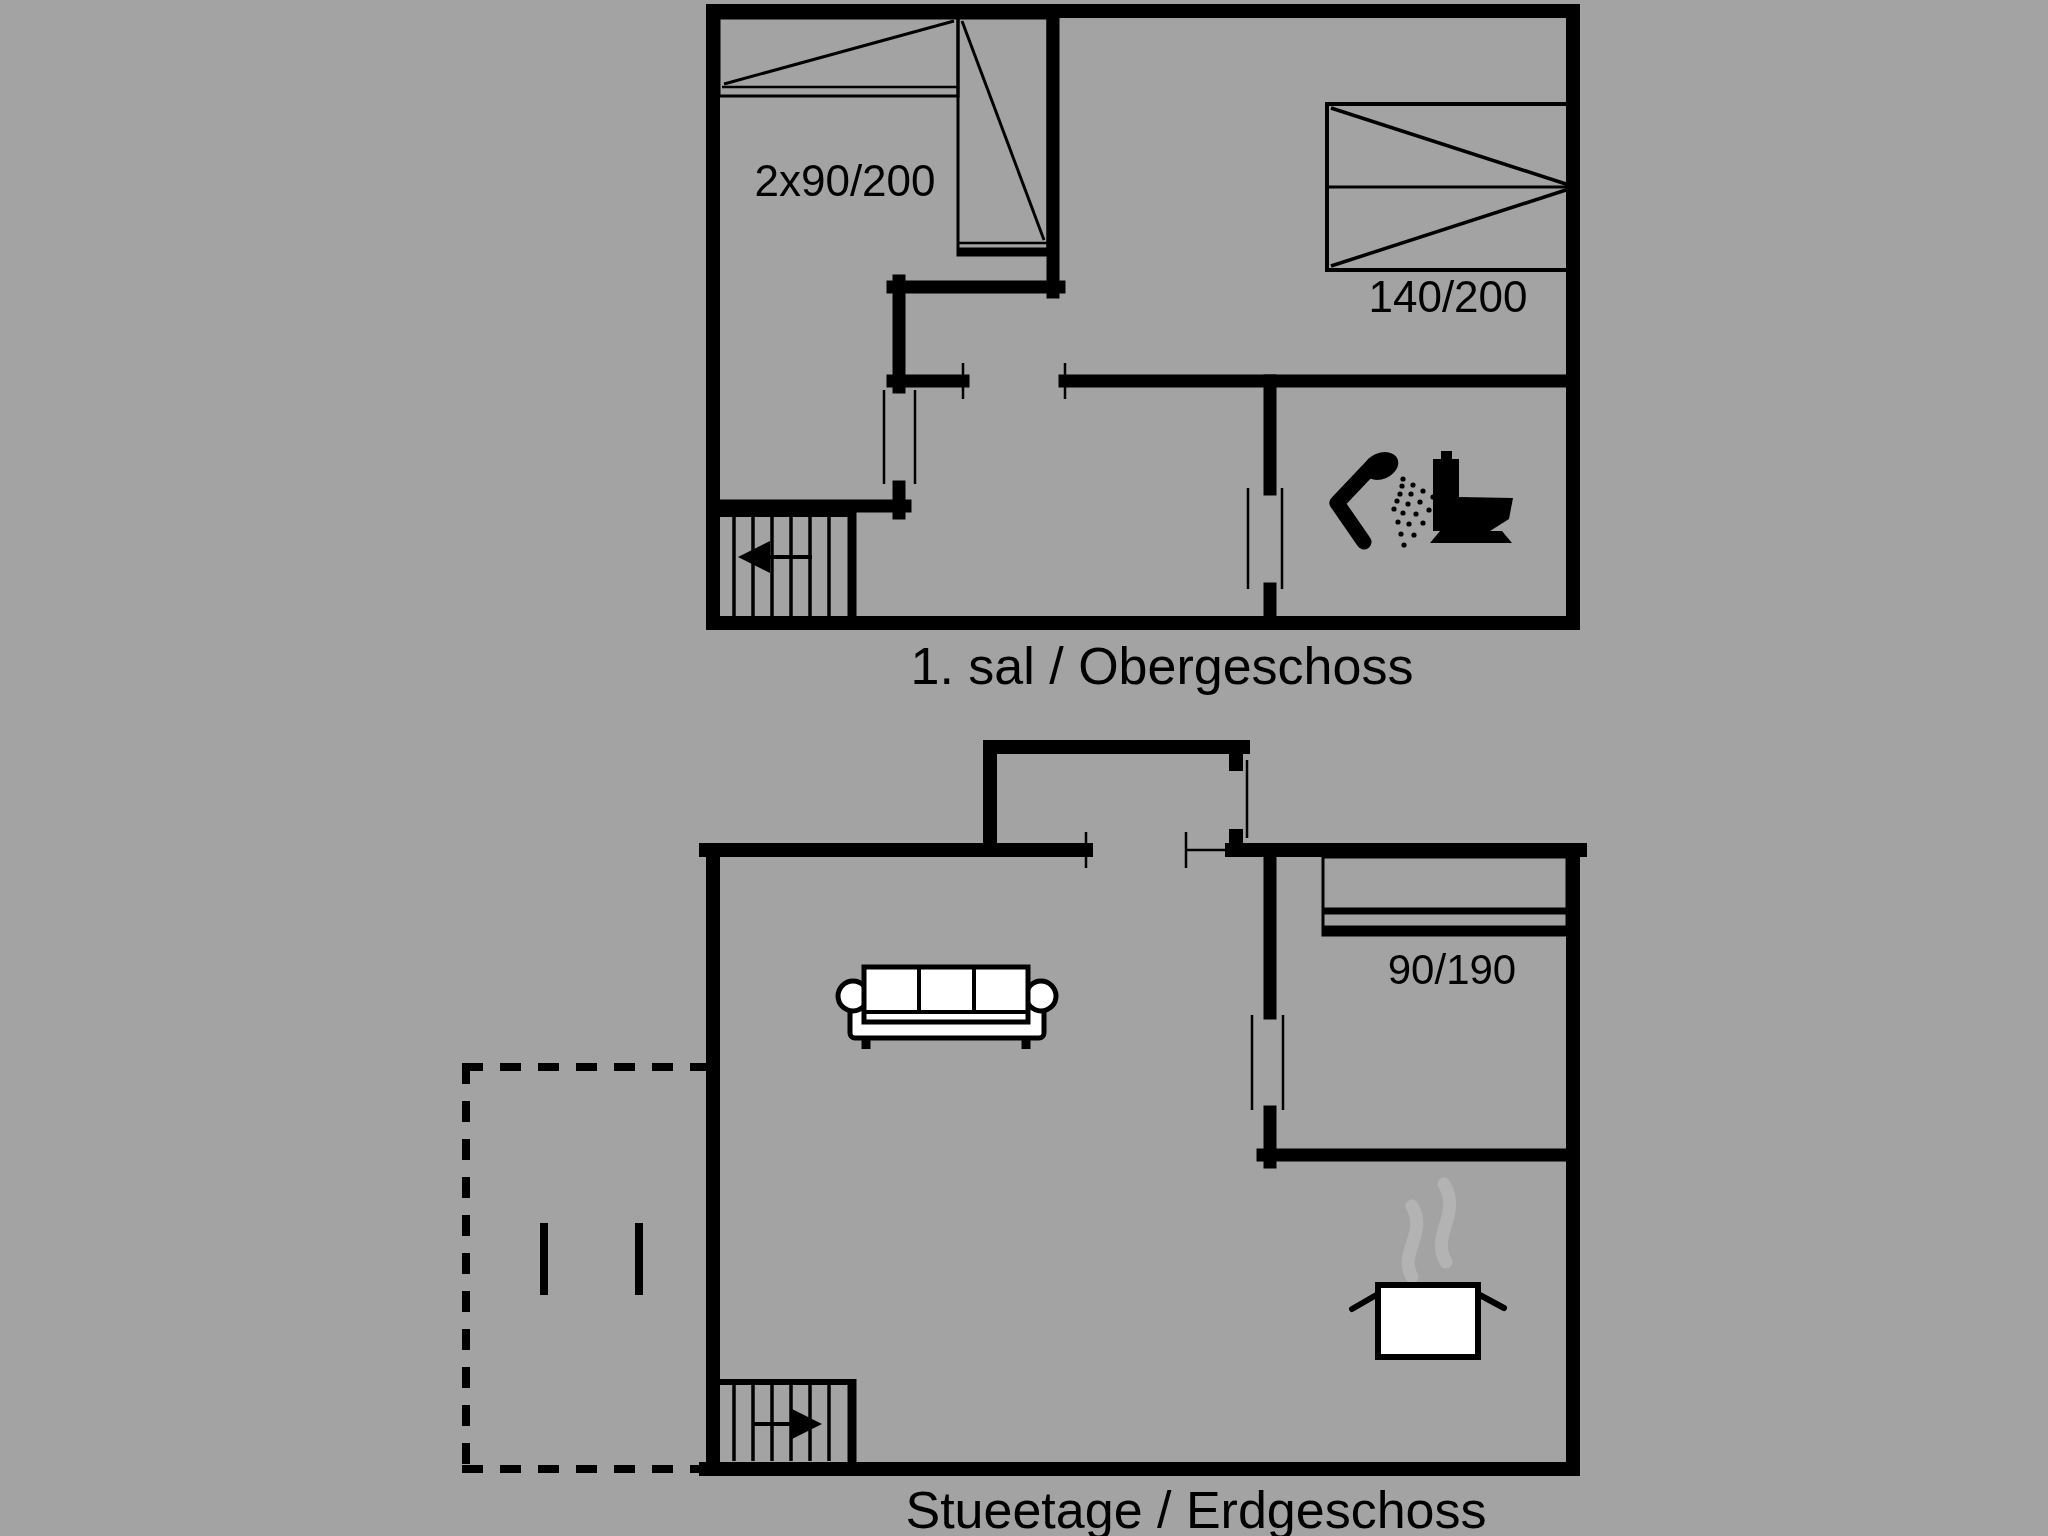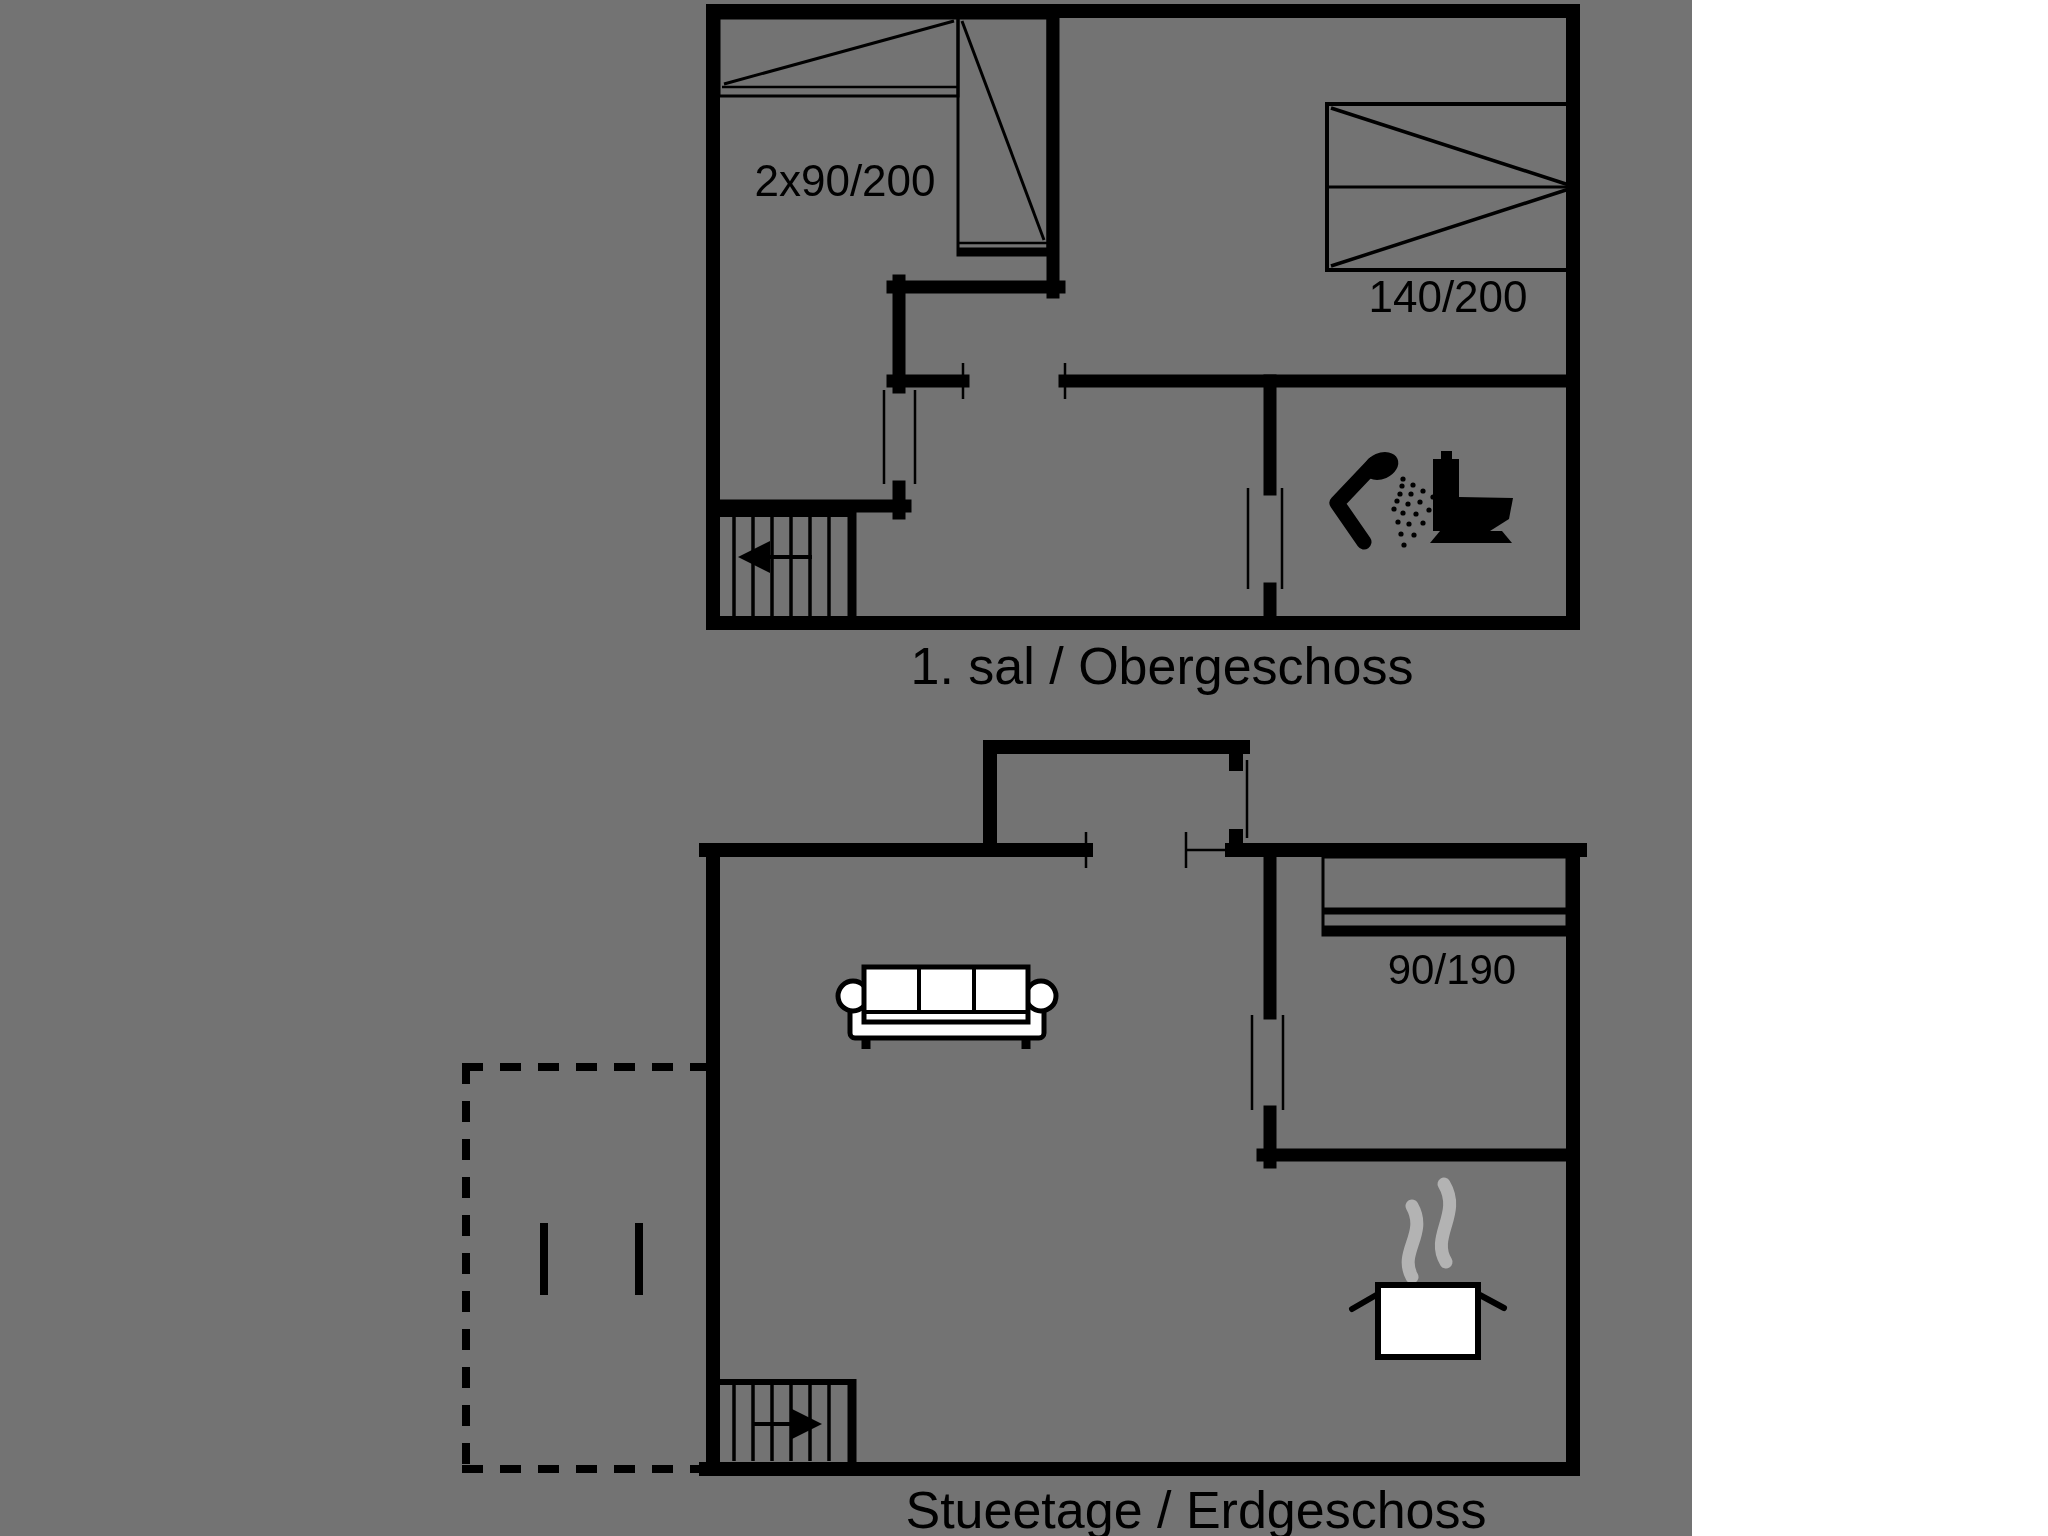--- a/index.html
+++ b/index.html
@@ -1,16 +1,16 @@
 <!DOCTYPE html>
 <html><head>
 <meta charset="utf-8">
 <style>
   html,body{margin:0;padding:0;background:#ffffff;}
-  .canvas{position:relative;width:1692px;height:1536px;background:#737373;overflow:hidden;
+  .canvas{position:relative;width:2048px;height:1536px;background:#a3a3a3;overflow:hidden;
           font-family:"Liberation Sans", sans-serif;}
   svg{position:absolute;left:0;top:0;}
   .wall{stroke:#000;fill:none;stroke-linecap:square;}
   .w14{stroke-width:14;}
   .w13{stroke-width:13;}
   .thin{stroke:#000;stroke-width:2.5;fill:none;stroke-linecap:butt;}
   .bed{stroke:#000;fill:none;}
   .bedline{stroke:#000;fill:none;stroke-linecap:butt;}
   .tread{stroke:#000;stroke-width:3.5;fill:none;}
   .stairedge{stroke:#000;fill:none;}

